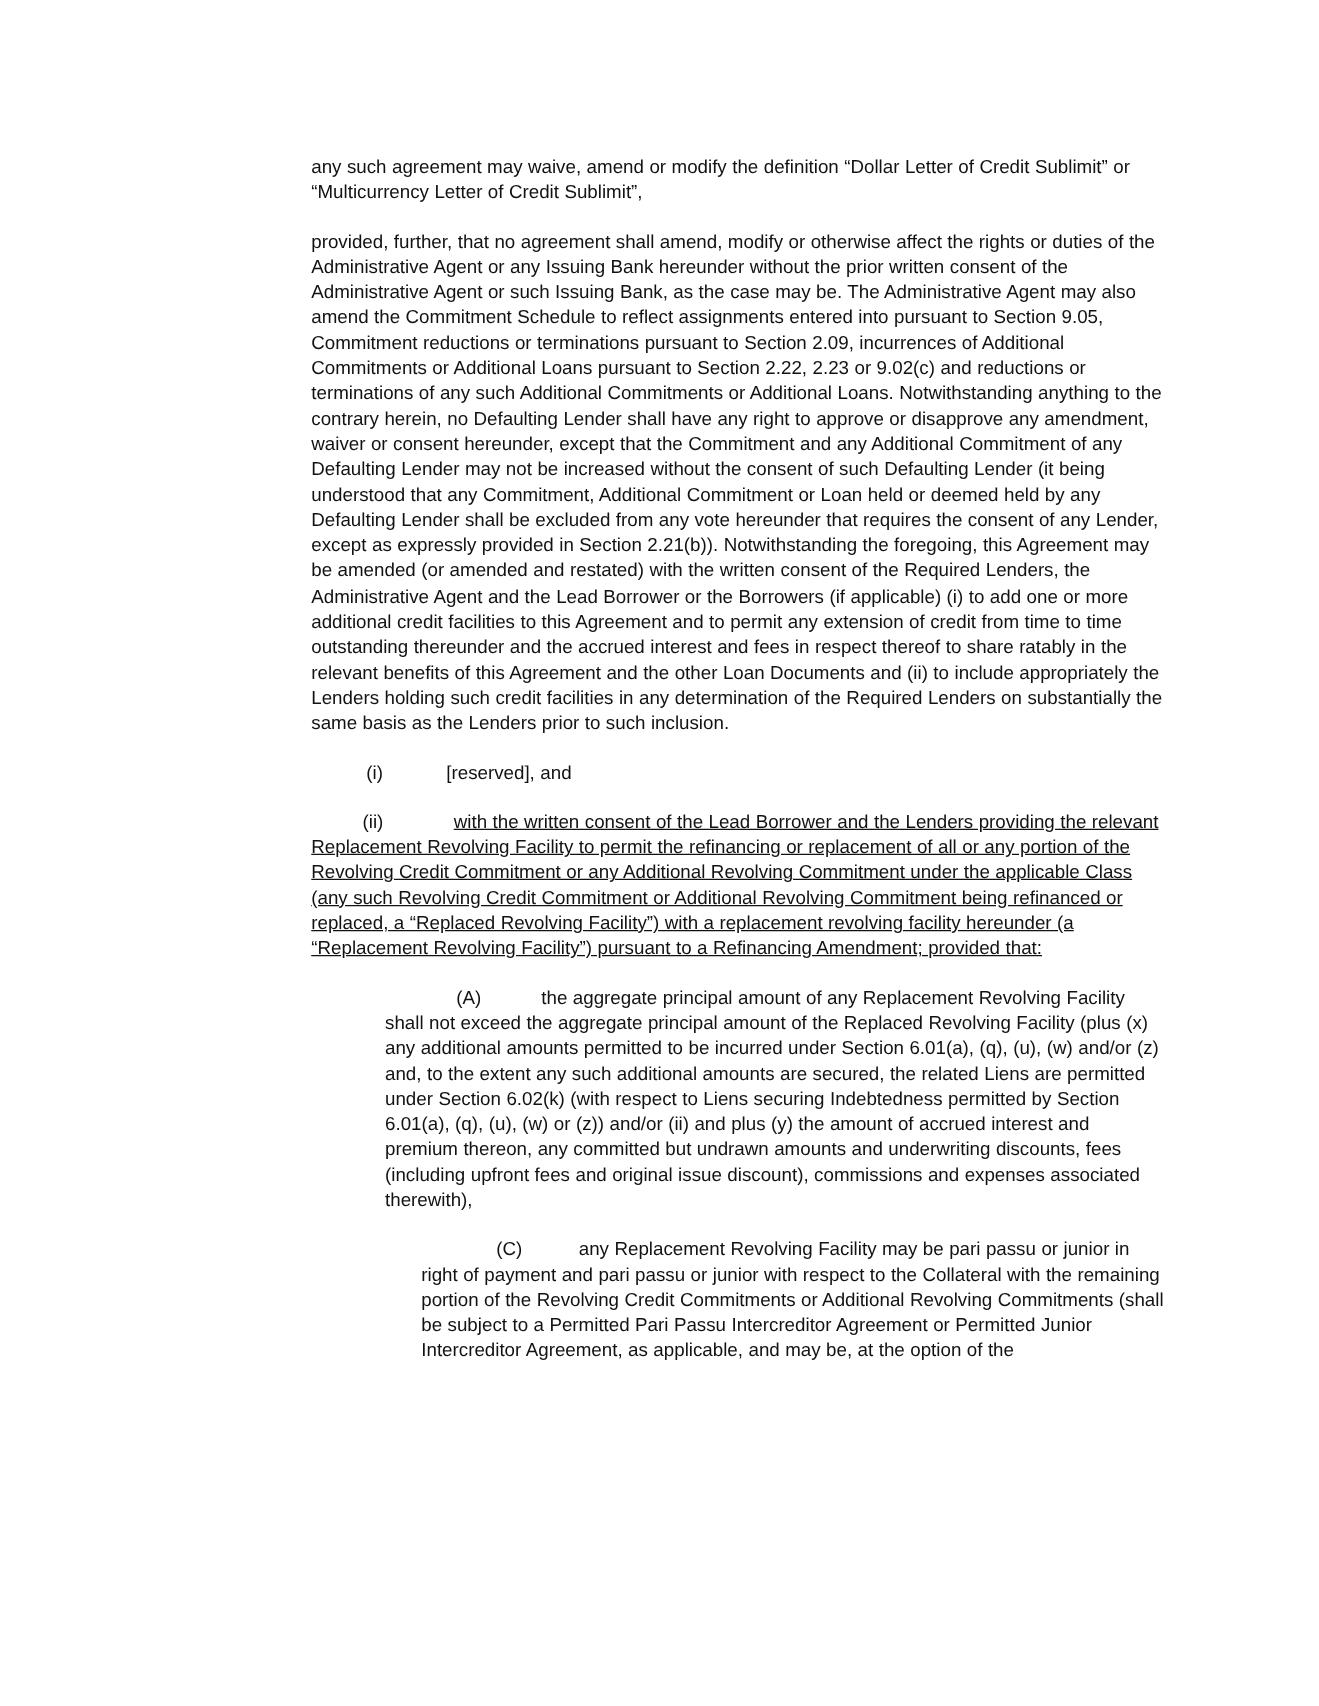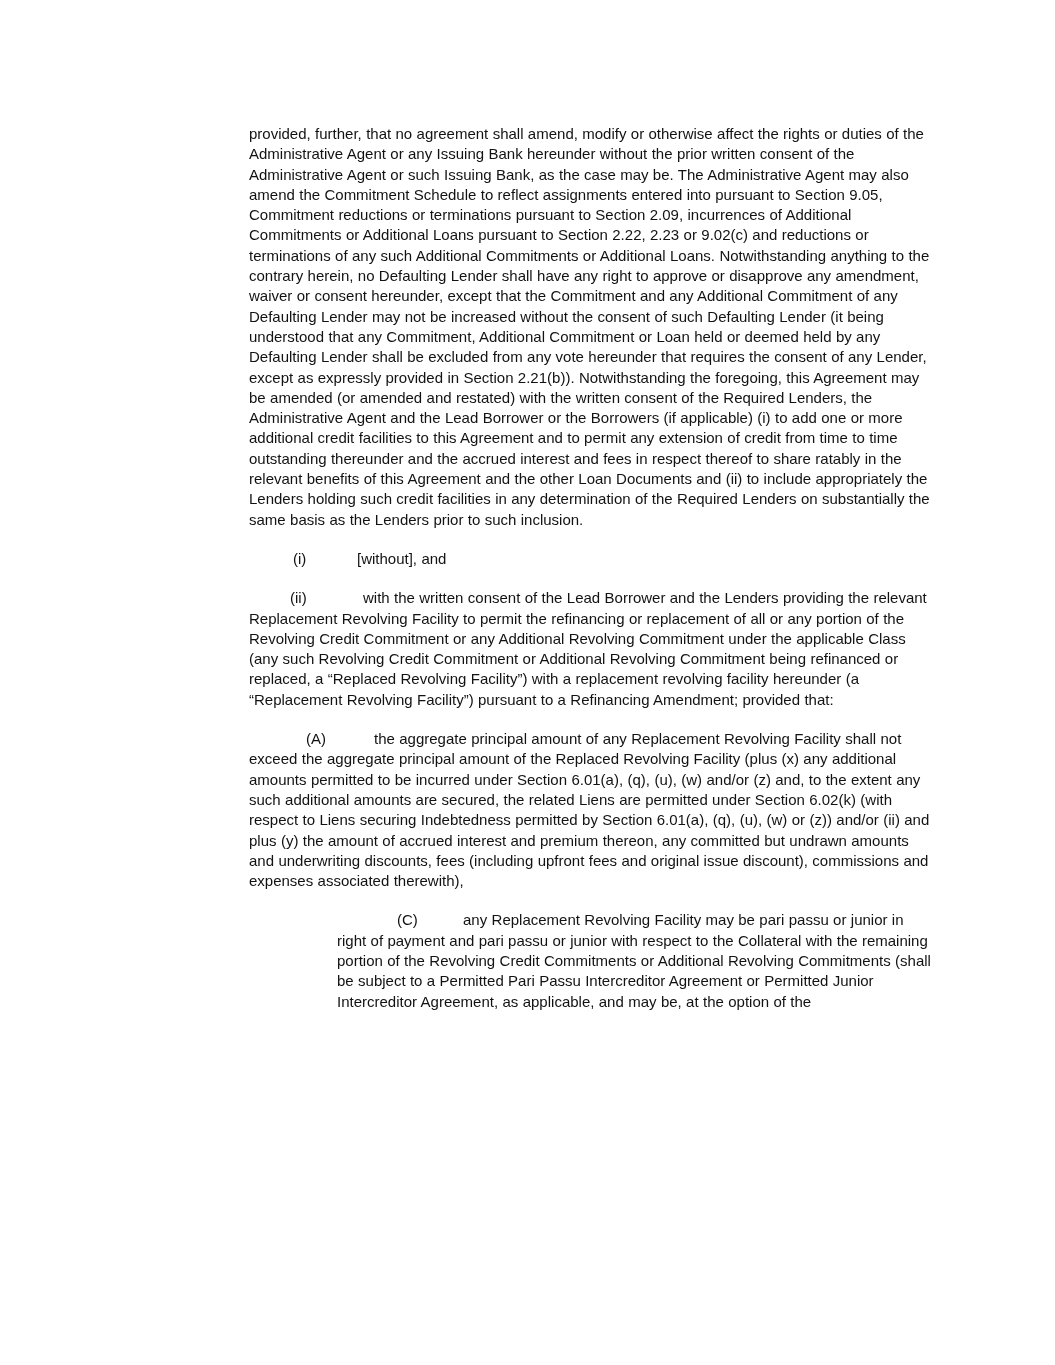--- a/index.html
+++ b/index.html
@@ -30,36 +30,37 @@
   .plabel {
     display: inline-block;
     text-indent: 0;
   }
   
   .pc .plabel  { width: 62px; }
   
   .pi  { text-indent: 44px; }
   .pi .plabel  { width: 64px; }
   
-  .pii { text-indent: 41px; }
+  .pii { text-indent: 41px; text-decoration: underline; }
   .pii .plabel { width: 73px; }
   
-  .pA  { text-indent: 57px; }
+  .pA  { margin-left: 59px; text-indent: 57px; }
   .pA .plabel  { width: 68px; }
   .pB  { margin-left: 59px; text-indent: 60px; }
   .pB .plabel  { width: 66px; }
   .pCc { margin-left: 88px; text-indent: 60px; }
   .pCc .plabel { width: 66px; }
   .uref {
     text-underline-offset: 2px;
     text-decoration-thickness: 1px;
   }
 </style>
 </head>
 <body>
 
 <main class="page">
+  <p class="pbody"><span>any such agreement may waive, amend or modify the definition “Dollar Letter of Credit Sublimit” or “Multicurrency Letter of Credit Sublimit”,</span></p>
   <p class="pbody"><span>provided, further, that no agreement shall amend, modify or otherwise affect the rights or duties of the Administrative Agent or any Issuing Bank hereunder without the prior written consent of the Administrative Agent or such Issuing Bank, as the case may be.  The Administrative Agent may also amend the Commitment Schedule to reflect assignments entered into pursuant to </span><span class="uref">Section 9.05</span><span>, Commitment reductions or terminations pursuant to </span><span class="uref">Section 2.09</span><span>, incurrences of Additional Commitments or Additional Loans pursuant to </span><span class="uref">Section 2.22</span><span>, </span><span class="uref">2.23</span><span> or </span><span class="uref">9.02(c)</span><span> and reductions or terminations of any such Additional Commitments or Additional Loans. Notwithstanding anything to the contrary herein, no Defaulting Lender shall have any right to approve or disapprove any amendment, waiver or consent hereunder, except that the Commitment and any Additional Commitment of any Defaulting Lender may not be increased without the consent of such Defaulting Lender (it being understood that any Commitment, Additional Commitment or Loan held or deemed held by any Defaulting Lender shall be excluded from any vote hereunder that requires the consent of any Lender, except as expressly provided in </span><span class="uref">Section 2.21(b)</span><span>).  Notwithstanding the foregoing, this Agreement may be amended (or amended and restated) with the written consent of the Required Lenders, the Administrative Agent and the Lead Borrower or the Borrowers (if applicable) (i) to add one or more additional credit facilities to this Agreement and to permit any extension of credit from time to time outstanding thereunder and the accrued interest and fees in respect thereof to share ratably in the relevant benefits of this Agreement and the other Loan Documents and (ii) to include appropriately the Lenders holding such credit facilities in any determination of the Required Lenders on substantially the same basis as the Lenders prior to such inclusion.</span></p>
-  <p class="pi"><span class="plabel">(i)</span><span>[without], and</span></p>
+  <p class="pi"><span class="plabel">(i)</span><span>[reserved], and</span></p>
   <p class="pii"><span class="plabel">(ii)</span><span>with the written consent of the Lead Borrower and the Lenders providing the relevant Replacement Revolving Facility to permit the refinancing or replacement of all or any portion of the Revolving Credit Commitment or any Additional Revolving Commitment under the applicable Class (any such Revolving Credit Commitment or Additional Revolving Commitment being refinanced or replaced, a “Replaced Revolving Facility”) with a replacement revolving facility hereunder (a “Replacement Revolving Facility”) pursuant to a Refinancing Amendment; provided that:</span></p>
   <p class="pA"><span class="plabel">(A)</span><span>the aggregate principal amount of any Replacement Revolving Facility shall not exceed the aggregate principal amount of the Replaced Revolving Facility (plus (x) any additional amounts permitted to be incurred under </span><span class="uref">Section 6.01(a)</span><span>, </span><span class="uref">(q)</span><span>, </span><span class="uref">(u)</span><span>, </span><span class="uref">(w)</span><span> and/or </span><span class="uref">(z)</span><span> and, to the extent any such additional amounts are secured, the related Liens are permitted under </span><span class="uref">Section 6.02(k)</span><span> (with respect to Liens securing Indebtedness permitted by </span><span class="uref">Section 6.01(a)</span><span>, </span><span class="uref">(q)</span><span>, </span><span class="uref">(u)</span><span>, </span><span class="uref">(w)</span><span> or </span><span class="uref">(z)</span><span>) and/or </span><span class="uref">(ii)</span><span> and plus (y) the amount of accrued interest and premium thereon, any committed but undrawn amounts and underwriting discounts, fees (including upfront fees and original issue discount), commissions and expenses associated therewith),</span></p>
   <p class="pCc"><span class="plabel">(C)</span><span>any Replacement Revolving Facility may be pari passu or junior in right of payment and pari passu or junior with respect to the Collateral with the remaining portion of the Revolving Credit Commitments or Additional Revolving Commitments (shall be subject to a Permitted Pari Passu Intercreditor Agreement or Permitted Junior Intercreditor Agreement, as applicable, and may be, at the option of the</span></p>
 </main>
 
 </body></html>

